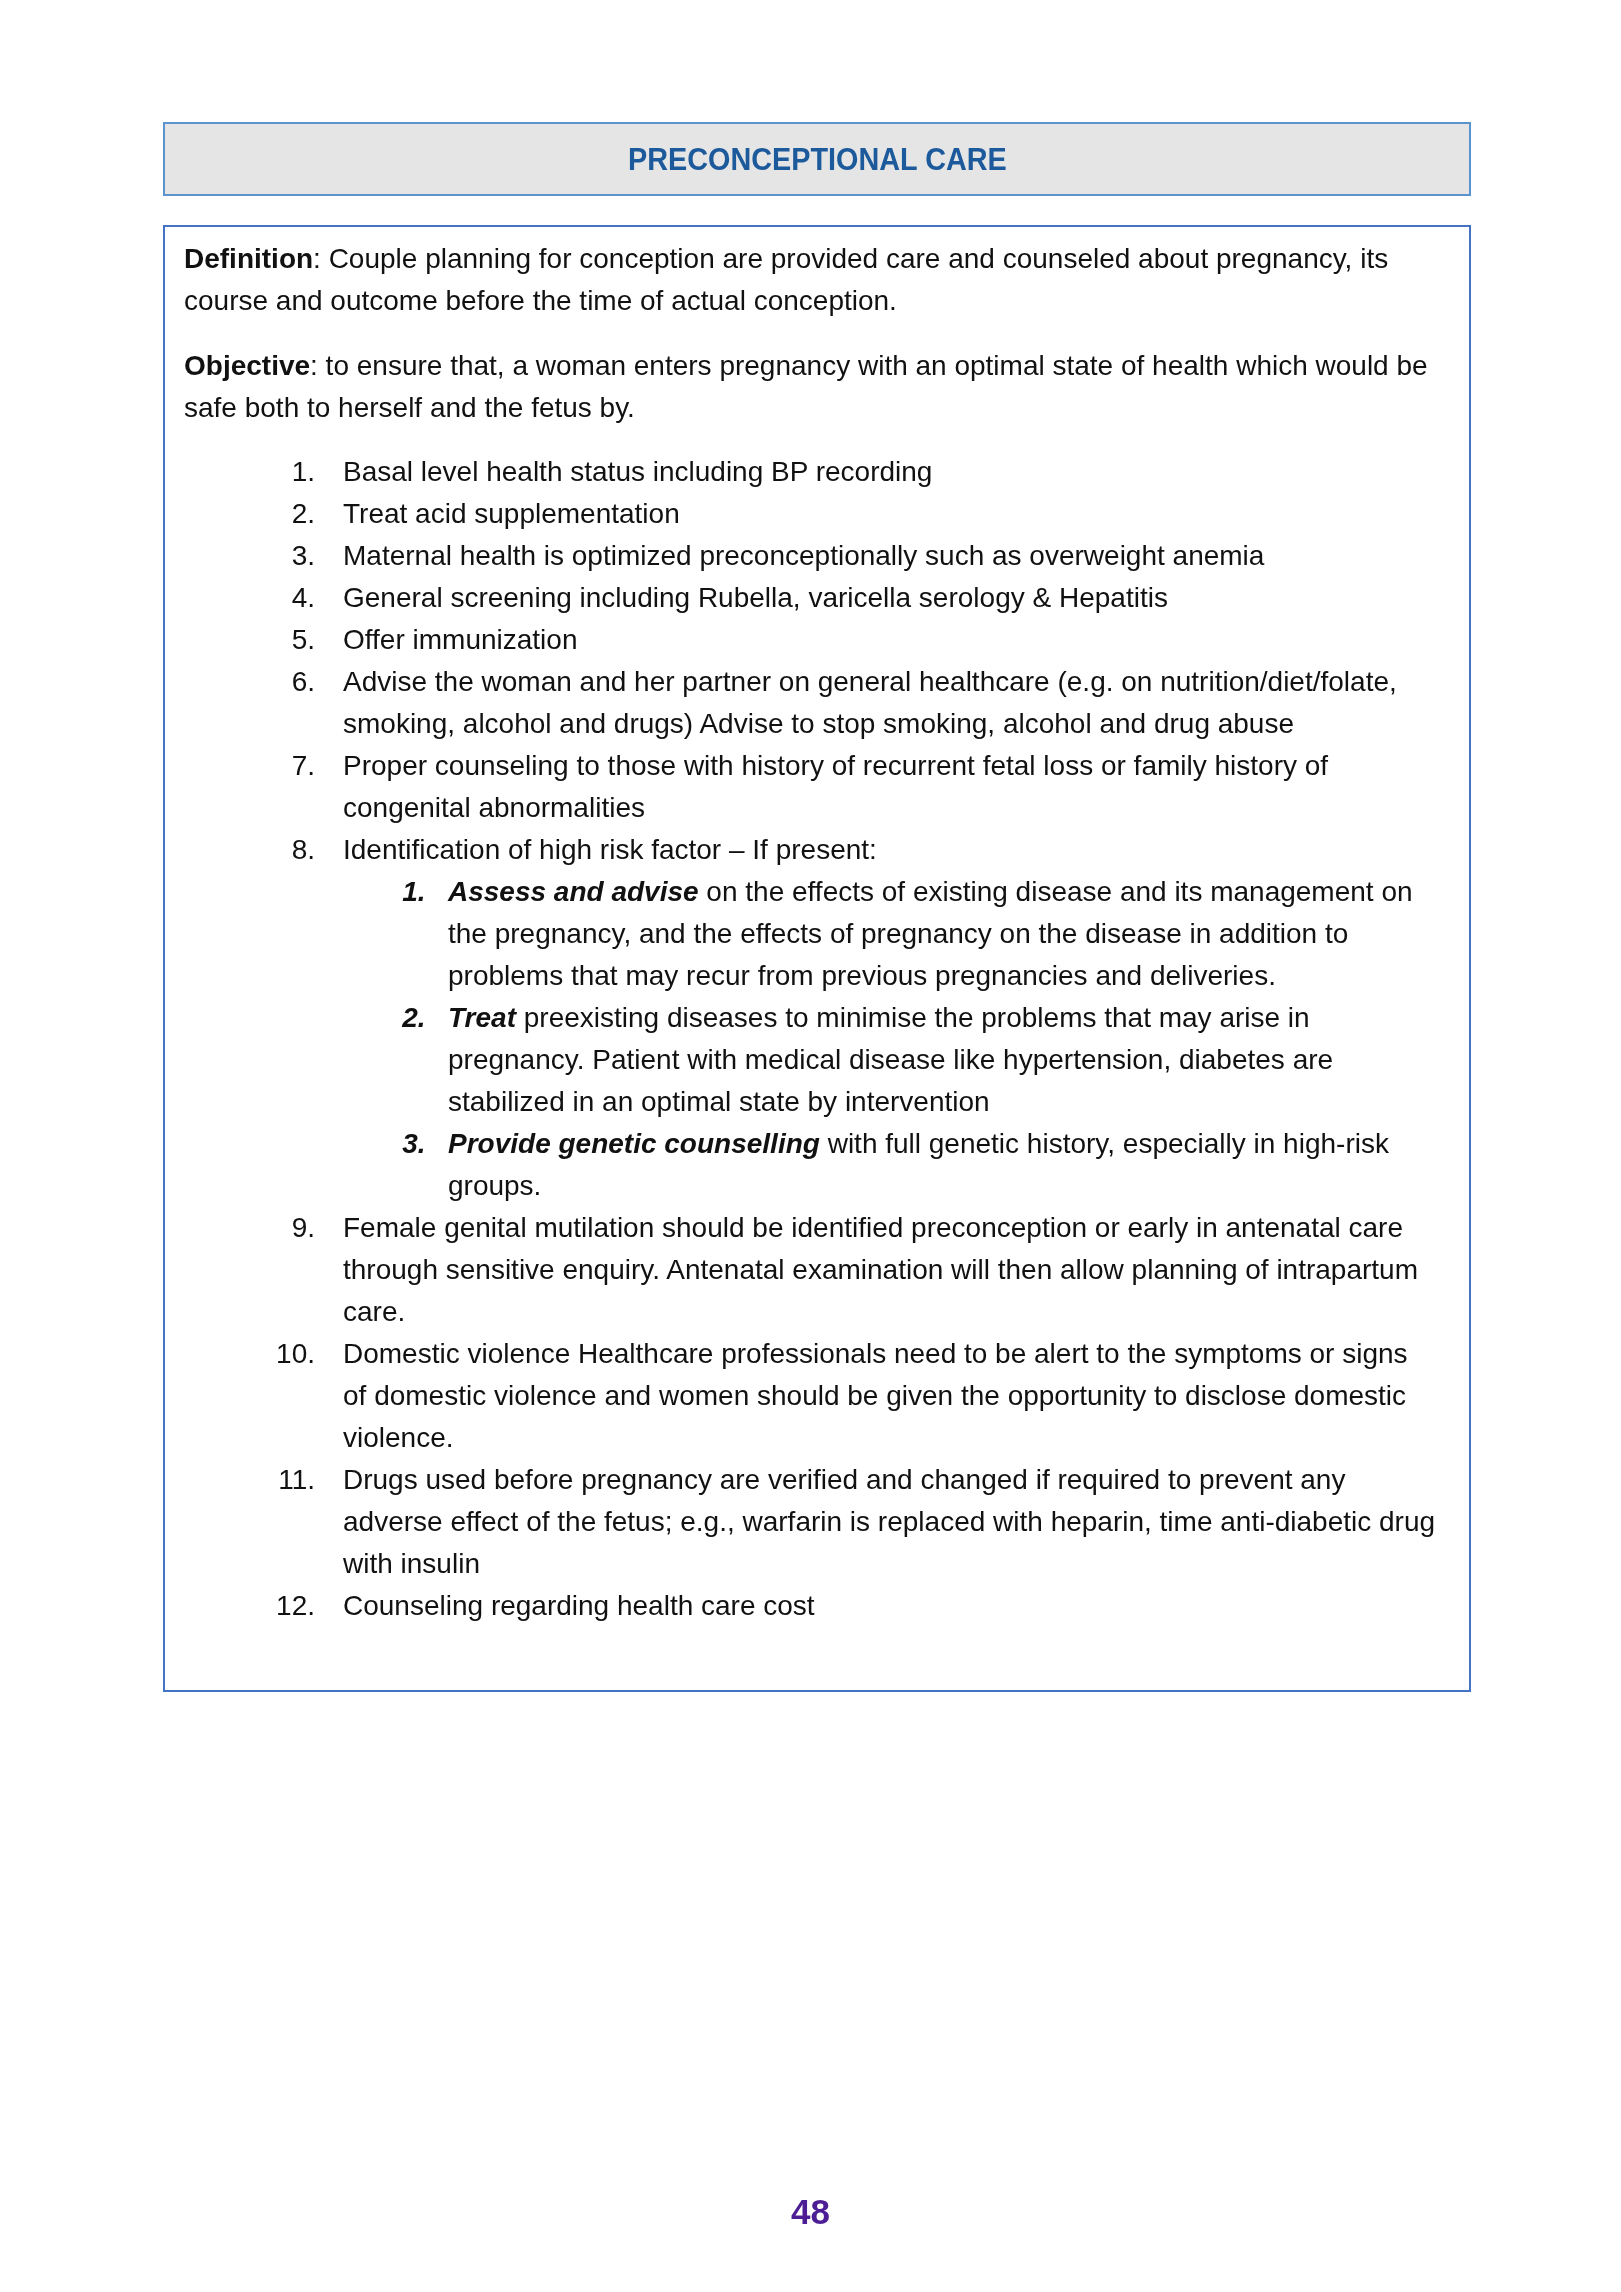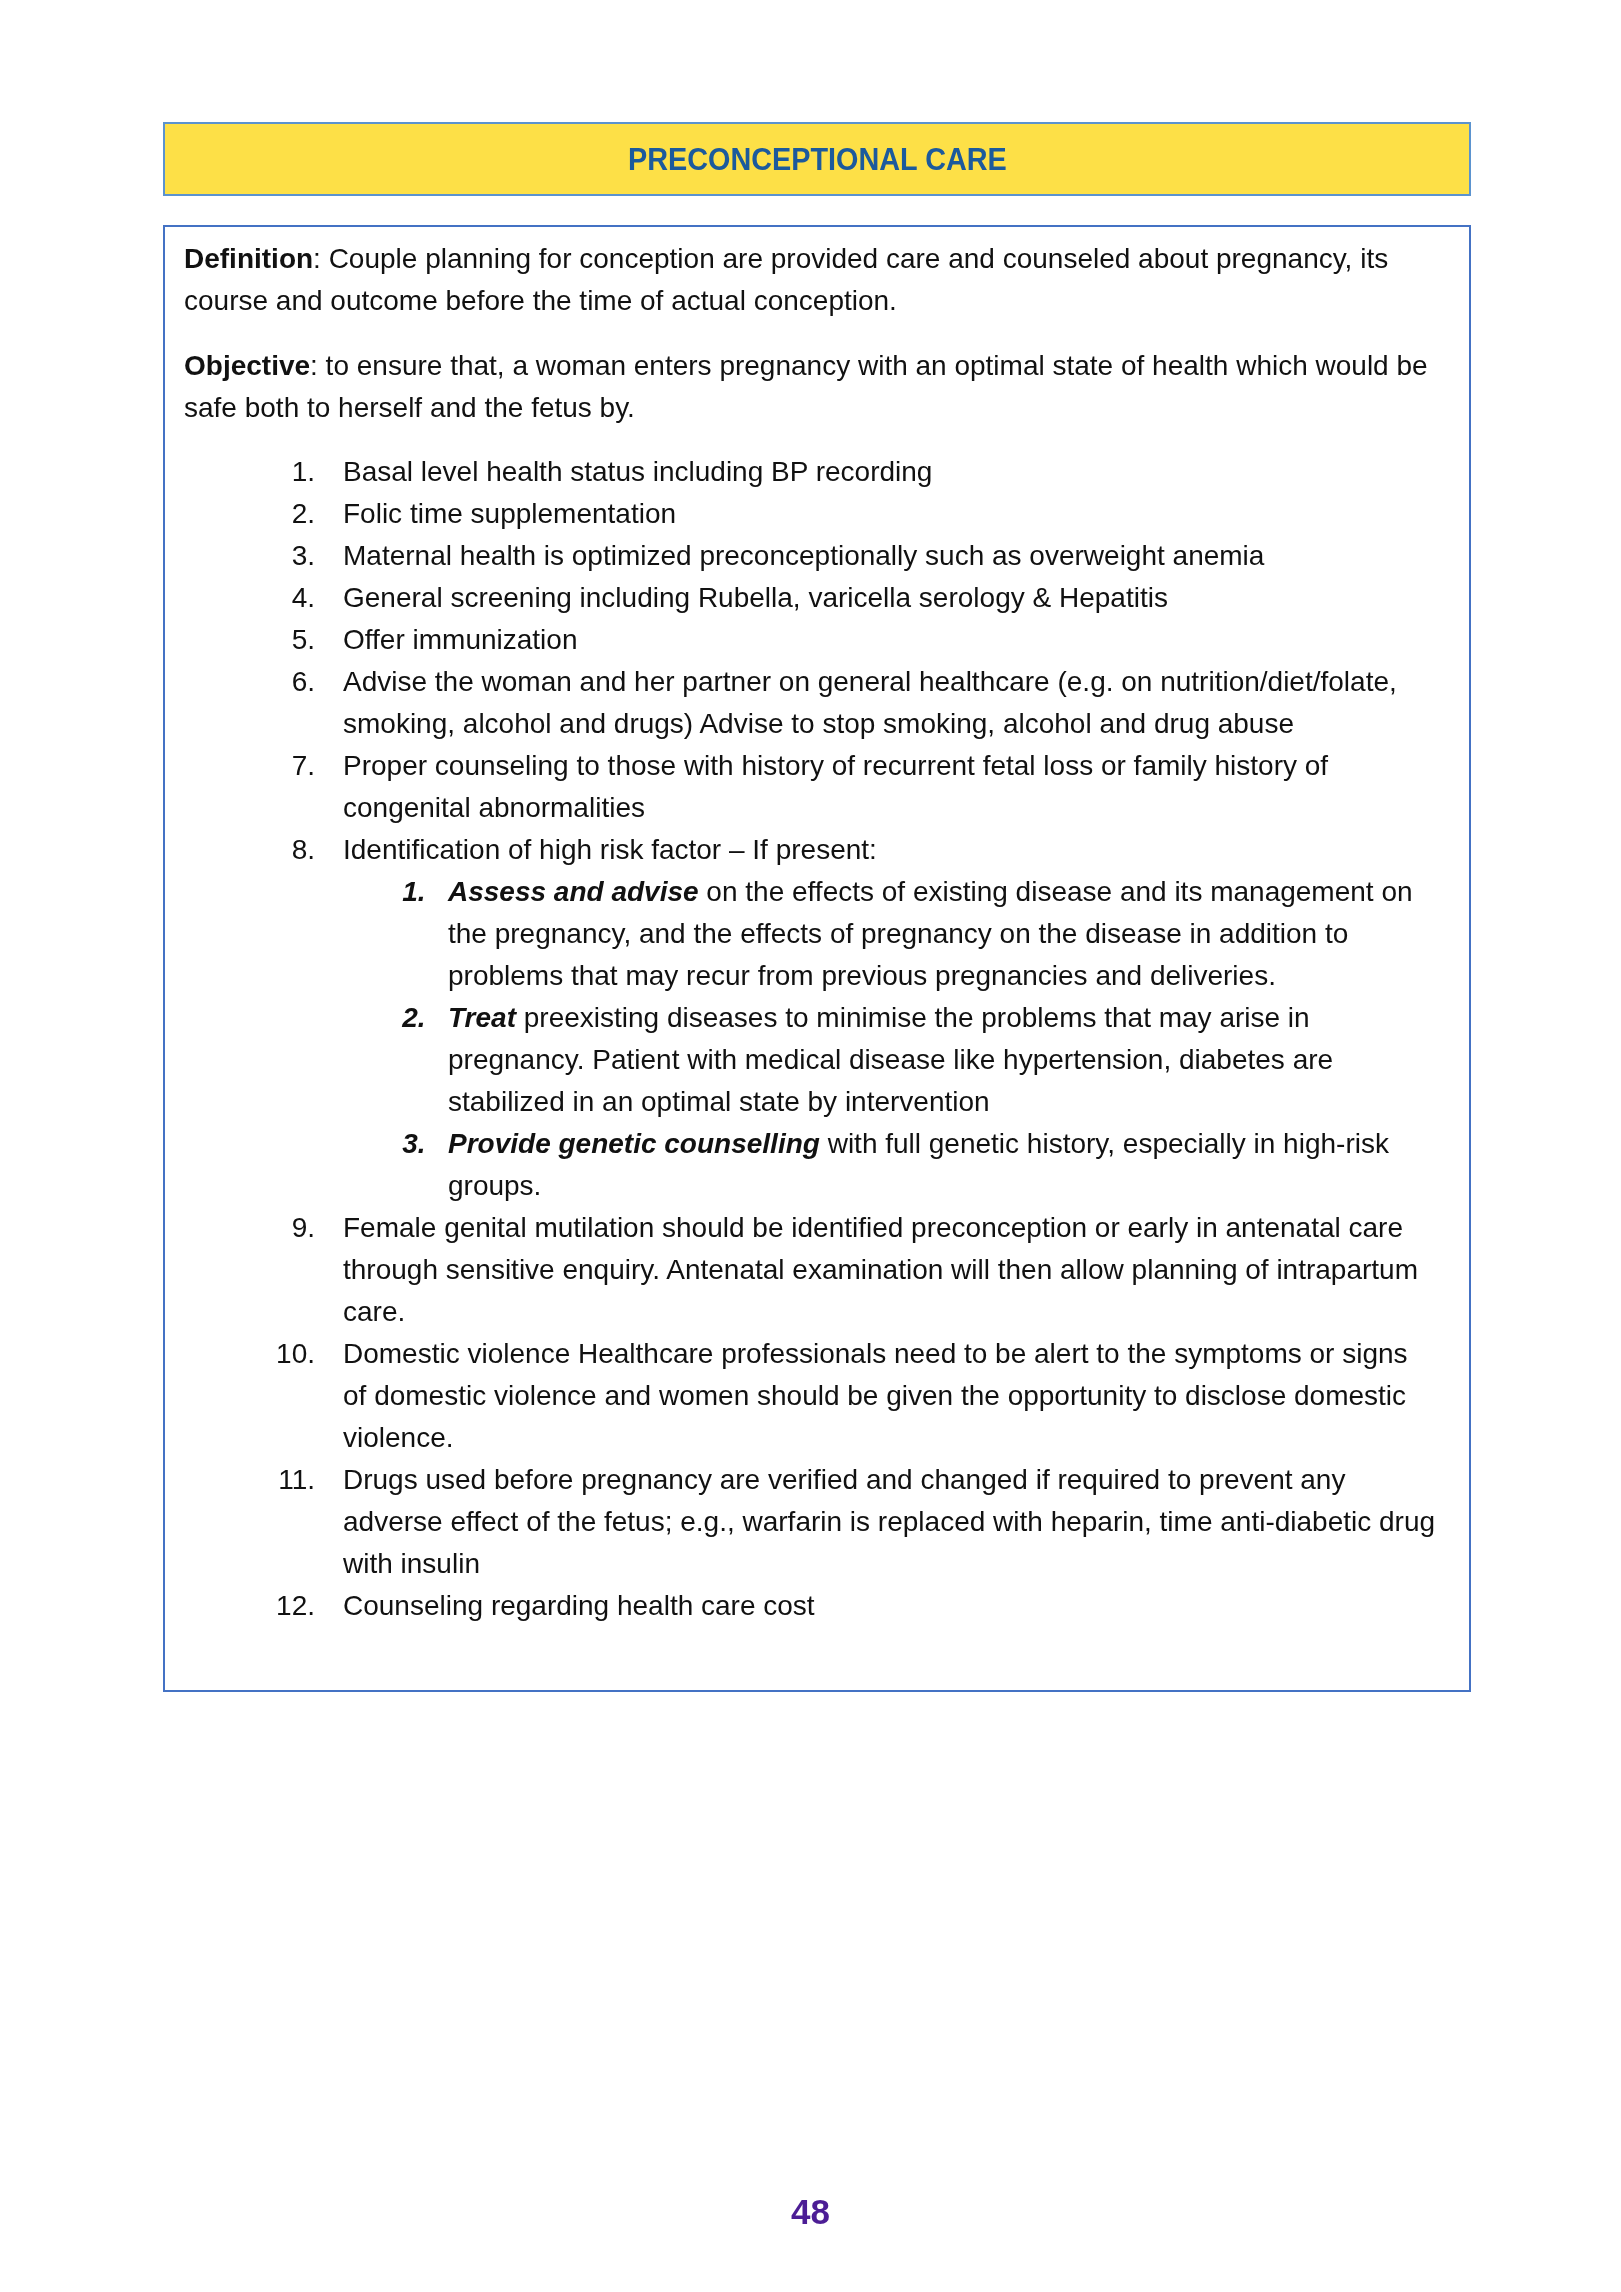--- a/index.html
+++ b/index.html
@@ -4,21 +4,21 @@
 <style>
   html, body { margin: 0; padding: 0; background: #ffffff; }
   body {
     width: 1621px; height: 2293px; position: relative; overflow: hidden;
     font-family: "Liberation Sans", "DejaVu Sans", sans-serif;
     color: #111111;
   }
   .title-box {
     position: absolute; left: 163px; top: 122px;
     width: 1308px; height: 74px; box-sizing: border-box;
-    background: #fde047; border: 2.9px solid #5b93cf;
+    background: #e5e5e5; border: 2.9px solid #5b93cf;
     display: flex; align-items: center; justify-content: center;
   }
   .title-text {
     font-family: "Liberation Sans", sans-serif;
     font-weight: bold; font-size: 32px; color: #1c5a9c; letter-spacing: 0px;
     transform: scaleX(0.9);
   }
   .content-box {
     position: absolute; left: 163px; top: 225px;
     width: 1308px; height: 488px; box-sizing: border-box;
@@ -57,21 +57,21 @@
   <p class="para"><b>Definition</b><span>: Couple planning for conception are provided care and counseled about pregnancy, its course and outcome before the time of actual conception.</span></p>
   <p class="para"><b>Objective</b><span>: to ensure that, a woman enters pregnancy with an optimal state of health which would be safe both to herself and the fetus by.</span></p>
 
   <div class="list">
     <div class="li">
         <span class="num">1.</span>
         <span class="txt">Basal level health status including BP recording</span>
       </div>
     <div class="li">
         <span class="num">2.</span>
-        <span class="txt">Folic time supplementation</span>
+        <span class="txt">Treat acid supplementation</span>
       </div>
     <div class="li">
         <span class="num">3.</span>
         <span class="txt">Maternal health is optimized preconceptionally such as overweight anemia</span>
       </div>
     <div class="li">
         <span class="num">4.</span>
         <span class="txt">General screening including Rubella, varicella serology &amp; Hepatitis</span>
       </div>
     <div class="li">

